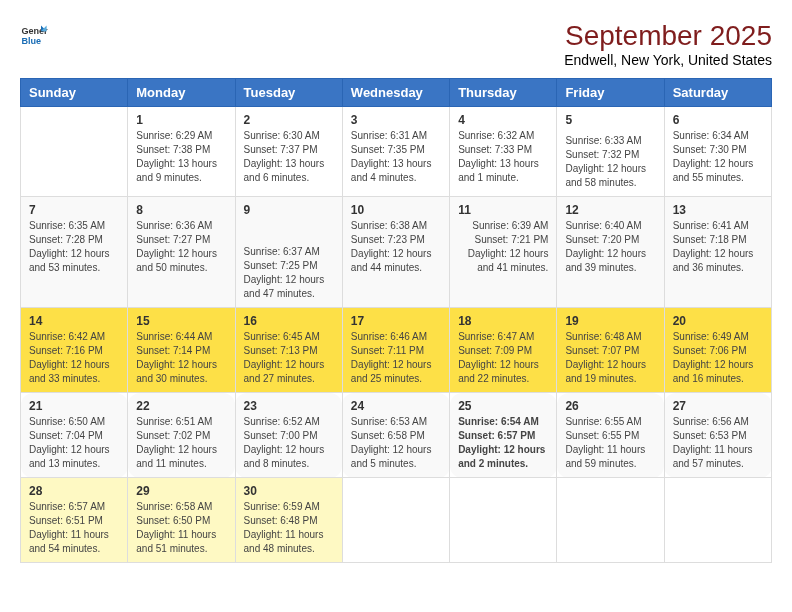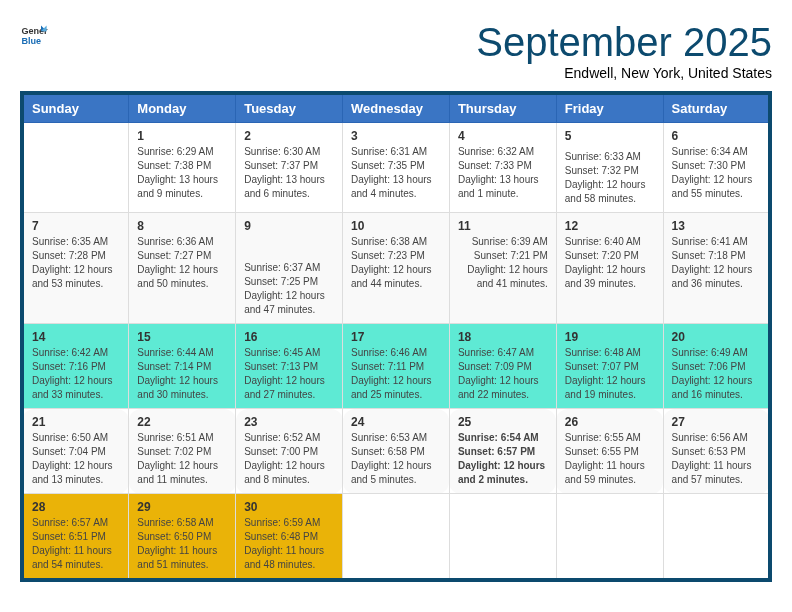--- a/index.html
+++ b/index.html
@@ -22,32 +22,32 @@
       gap: 4px;
     }
     .logo-icon {
       width: 28px;
       height: 28px;
     }
     .title-area {
       text-align: right;
     }
     .main-title {
-      font-size: 40px;
+      font-size: 28px;
       font-weight: normal;
-      color: #0c4a6e;
+      color: #7f1d1d;
     }
     .subtitle {
       font-size: 14px;
       color: #000000;
     }
     .calendar {
       width: 100%;
       border-collapse: collapse;
-      border: 4px solid #0c4a6e;
+      border: 1px solid #0c4a6e;
     }
     .calendar th {
       background-color: #3a75c4;
       color: white;
       text-align: left;
       padding: 6px 8px;
       font-size: 13px;
       font-weight: bold;
       border: 1px solid #2a65b4;
     }
@@ -73,23 +73,23 @@
     .day-info {
       font-size: 10px;
       color: #444;
       line-height: 1.4;
     }
     .empty-cell {
       background: #fff !important;
     }
     .row-bg-1 td { background-color: #fff; }
     .row-bg-2 td { background-color: #f5f5f5; }
-    .row-bg-3 td { background-color: #5eead4; }
+    .row-bg-3 td { background-color: #fde047; }
     .row-bg-4 td { background-color: #f5f5f5; border-radius: 12px; }
-    .row-bg-5 td { background-color: #eab308; }
+    .row-bg-5 td { background-color: #fef9c3; }
   </style>
 </head>
 <body>
 
 <div class="header-area">
   <div class="logo">
     <svg class="logo-icon" viewBox="0 0 40 40">
       <text x="2" y="20" font-size="13" font-weight="bold" fill="#333">General</text>
       <text x="2" y="34" font-size="13" font-weight="bold" fill="#1a6db5">Blue</text>
       <polygon points="30,8 38,16 30,16" fill="#1a6db5"></polygon>

